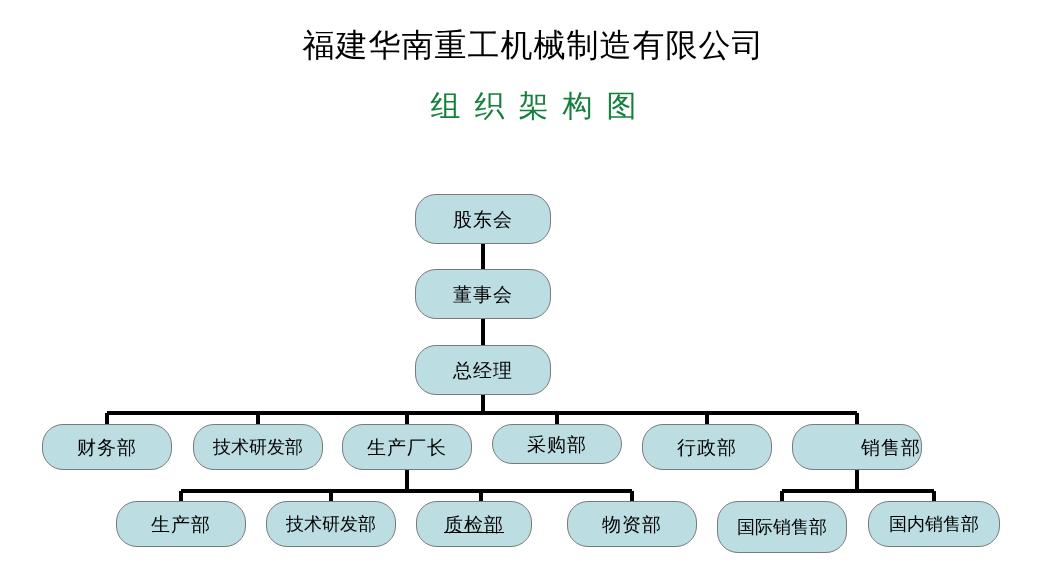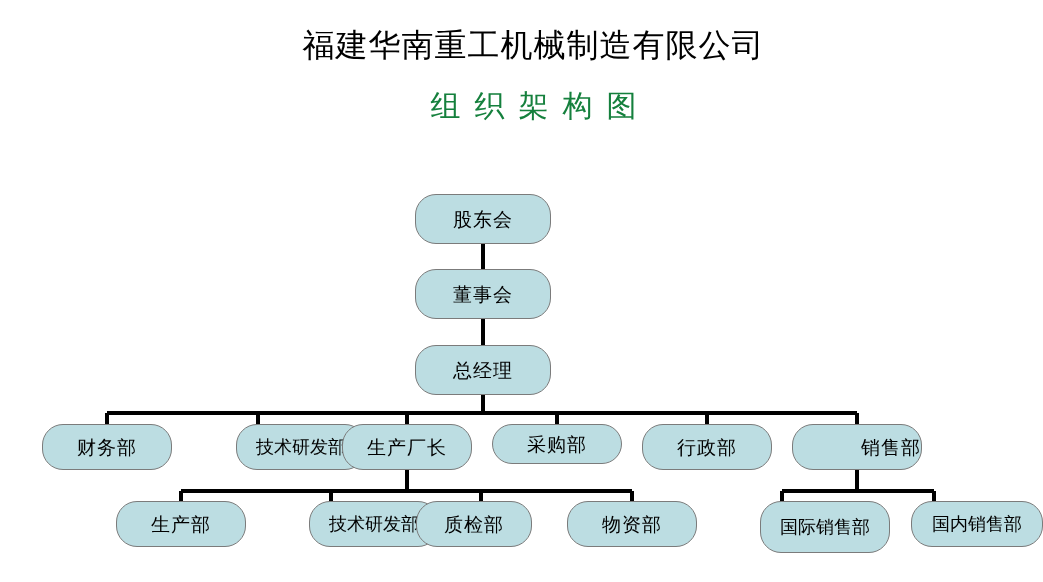--- a/index.html
+++ b/index.html
@@ -66,21 +66,21 @@
     align-items: center;
     justify-content: center;
     color: #000000;
     font-family: "DejaVu Serif", "Liberation Serif", serif;
     font-size: 19px;
     line-height: 1;
     letter-spacing: 1px;
     white-space: nowrap;
     z-index: 2;
   }
-  .node.wide { font-size: 18px; letter-spacing: 0px; margin-left: 43px; }
+  .node.wide { font-size: 18px; letter-spacing: 0px; }
 </style>
 </head>
 <body>
 
 <div id="canvas">
 
   <div class="title-block">
     <div class="title-line1">福建华南重工机械制造有限公司</div>
     <div class="title-line2">组织架构图</div>
   </div>
@@ -147,21 +147,21 @@
   <div class="node" style="left:792px; top:424px; width:130px; height:46px;justify-content:flex-end;">
     <span>销售部</span>
   </div>
 
   <div class="node" style="left:116px; top:501px; width:130px; height:46px;">
     <span>生产部</span>
   </div>
   <div class="node wide" style="left:266px; top:501px; width:130px; height:46px;">
     <span>技术研发部</span>
   </div>
-  <div class="node" style="left:416px; top:501px; width:116px; height:46px;">
+  <div class="node" style="left:416px; top:501px; width:116px; height:46px;text-decoration:underline;">
     <span>质检部</span>
   </div>
   <div class="node" style="left:567px; top:501px; width:130px; height:46px;">
     <span>物资部</span>
   </div>
   <div class="node wide" style="left:717px; top:501px; width:130px; height:52px;">
     <span>国际销售部</span>
   </div>
   <div class="node wide" style="left:868px; top:501px; width:132px; height:46px;">
     <span>国内销售部</span>

